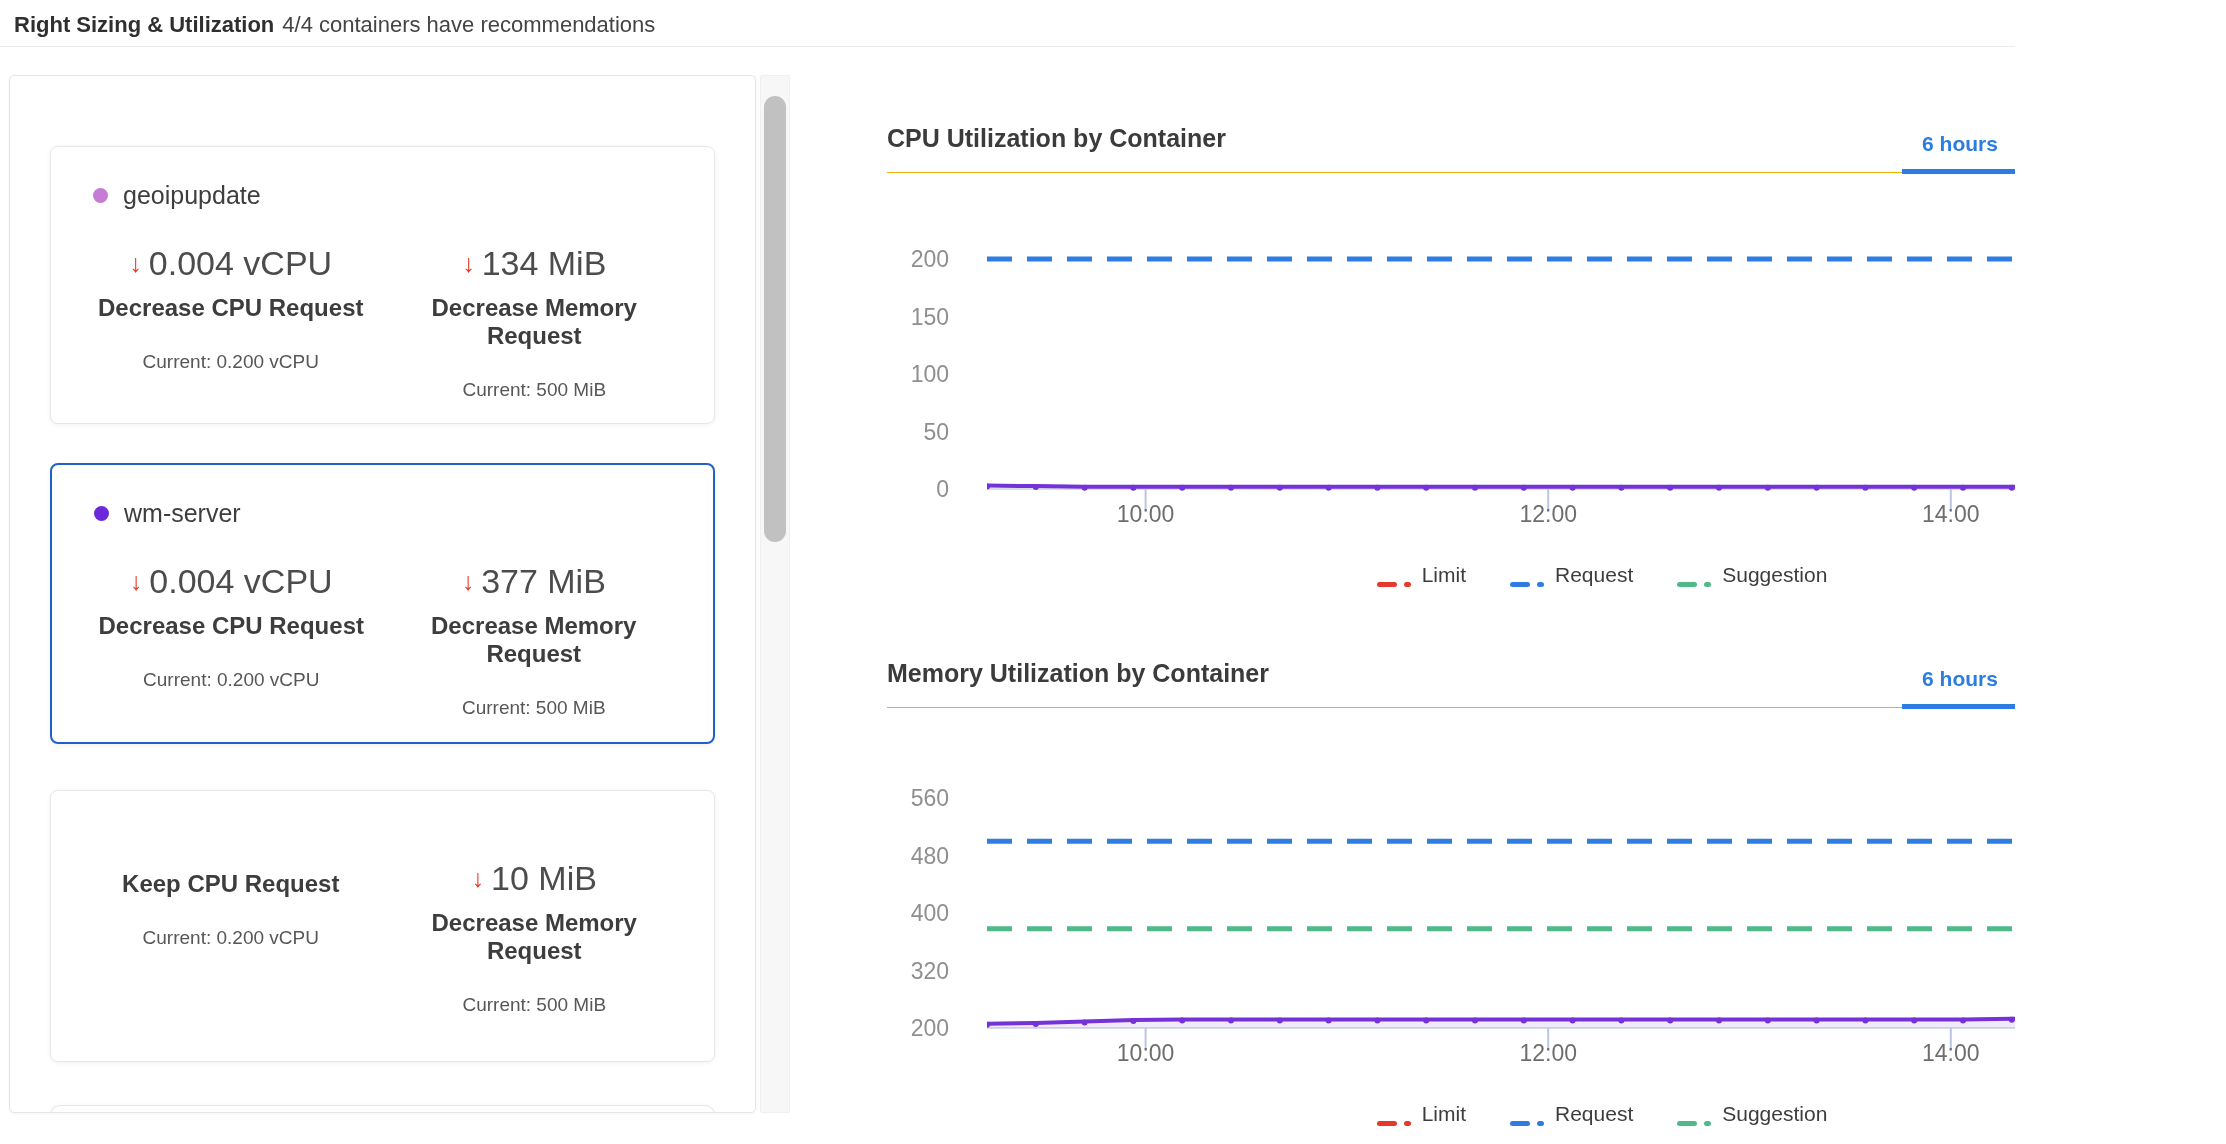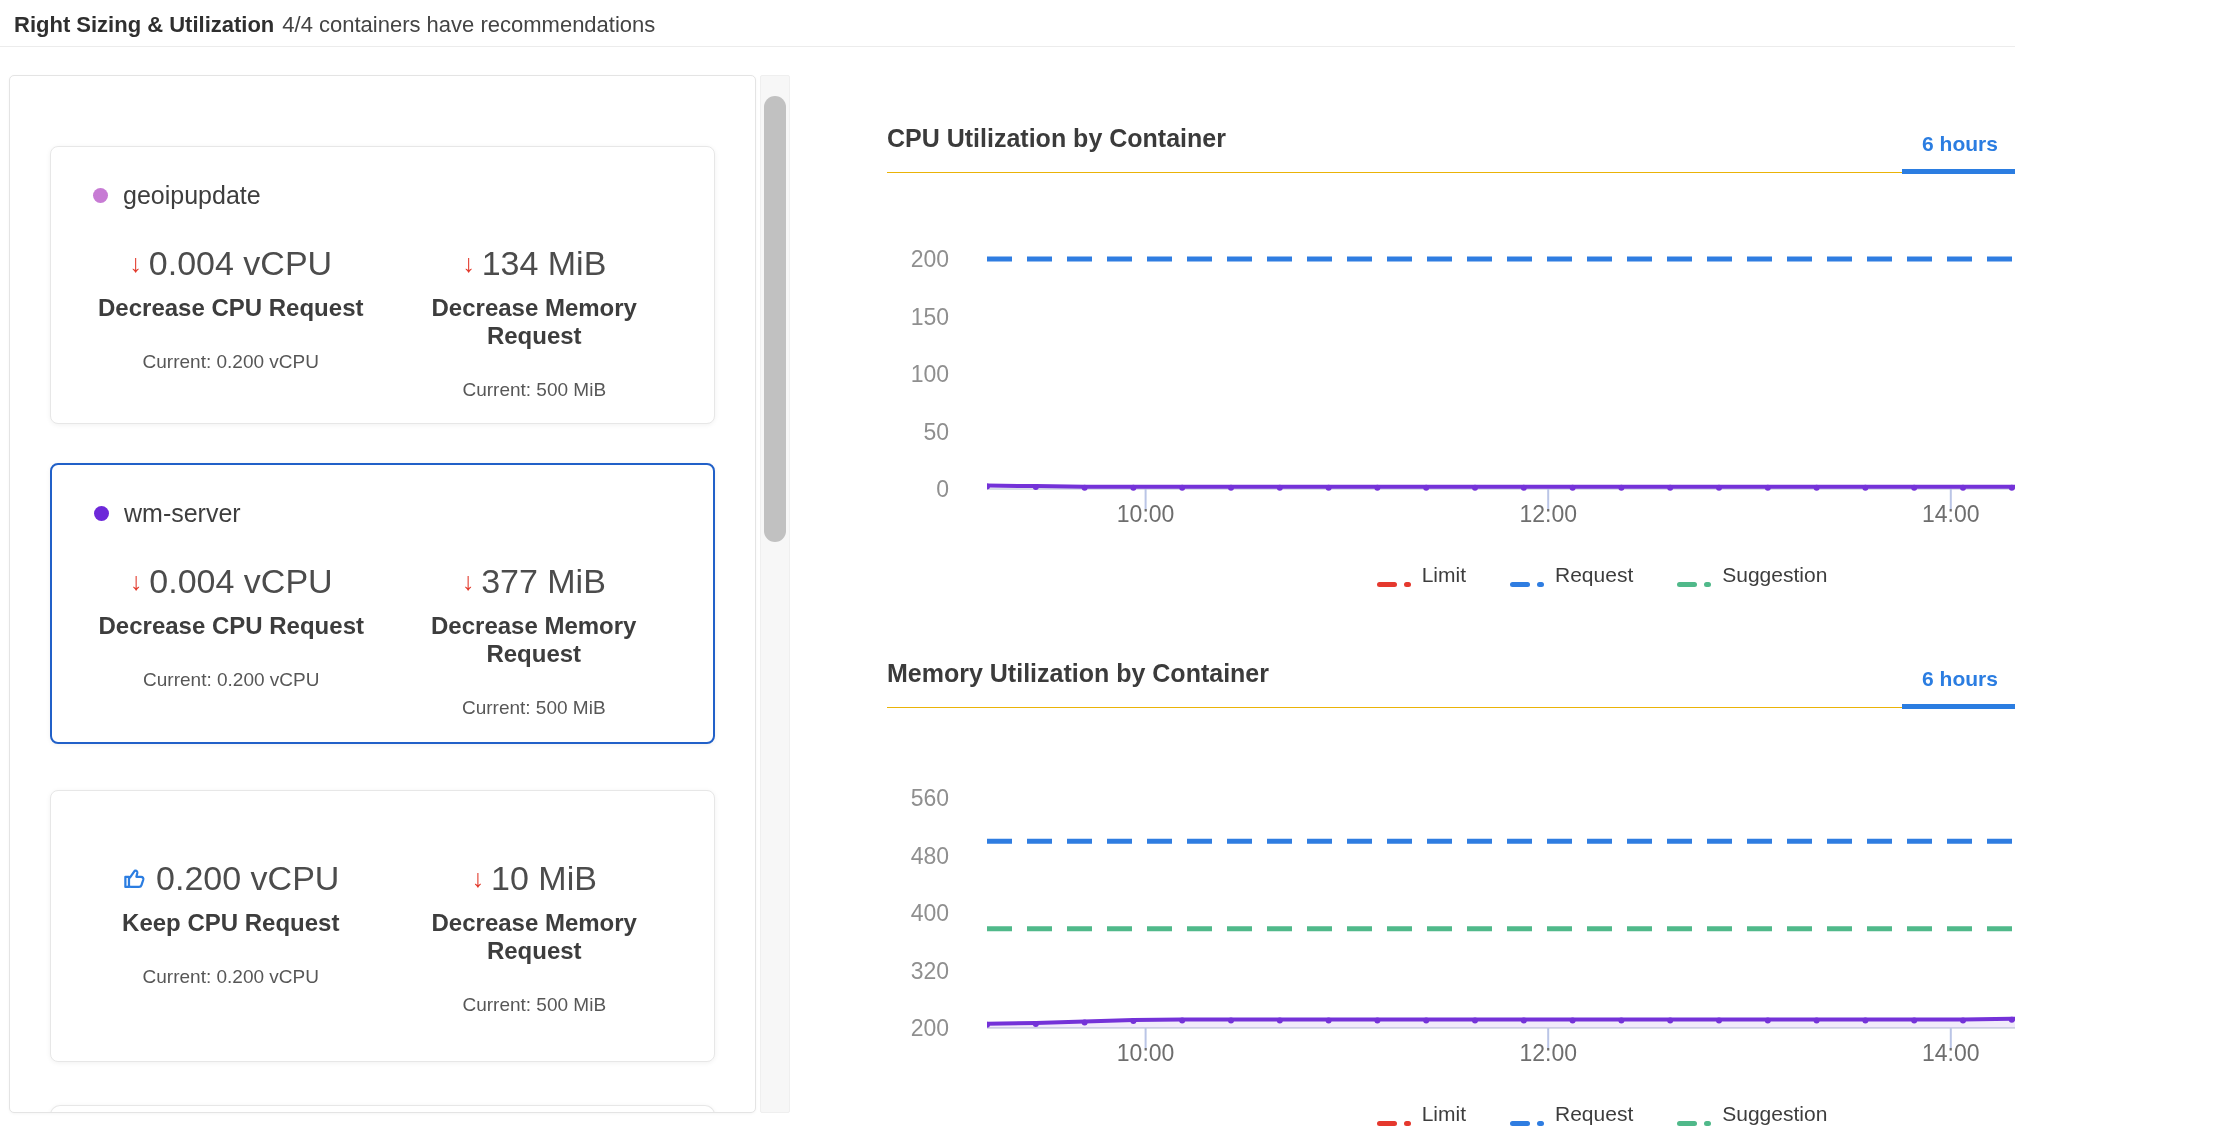--- a/index.html
+++ b/index.html
@@ -120,29 +120,20 @@
             </div>
           <div class="metric-action">Decrease Memory Request</div>
           <div class="metric-current">Current: 500 MiB</div>
         </div>
       </div>
     </div>
 
     <div class="card card3">
       <div class="metrics">
         <div class="metric">
-          <div class="metric-value">
-            <span class="thumb-icon">
-              <svg viewBox="0 0 24 24" width="27" height="27" fill="none" stroke="#2b7de1" stroke-width="2" stroke-linejoin="round" stroke-linecap="round">
-                <path d="M3 10.5h3.2v9H3z"></path>
-                <path d="M6.2 18.6c.4.5 1 .9 1.8.9h7.1c1 0 1.9-.6 2.2-1.6l1.6-4.8c.4-1.3-.5-2.6-1.9-2.6h-4.2l.8-3.4c.2-1.1-.5-2.1-1.6-2.1h-.6l-4.2 6"></path>
-              </svg>
-            </span>
-              <span class="val">0.200 vCPU</span>
-            </div>
           <div class="metric-action">Keep CPU Request</div>
           <div class="metric-current">Current: 0.200 vCPU</div>
         </div>
         <div class="metric">
           <div class="metric-value">
               <span class="arrow-down">↓</span>
               <span class="val">10 MiB</span>
             </div>
           <div class="metric-action">Decrease Memory Request</div>
           <div class="metric-current">Current: 500 MiB</div>

